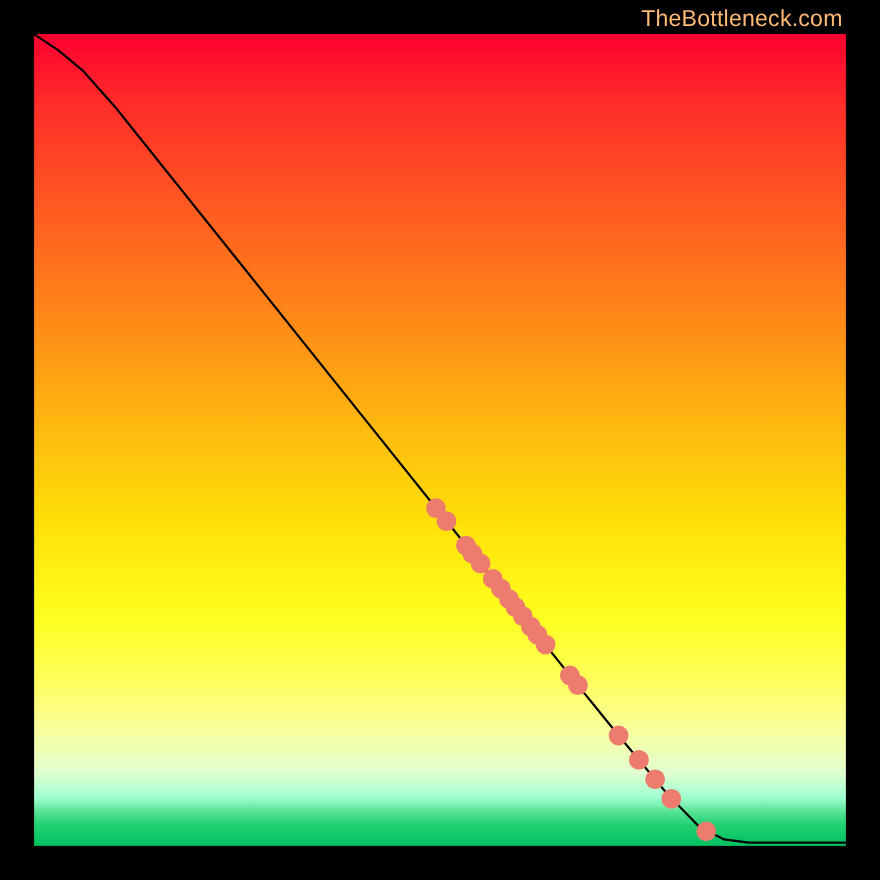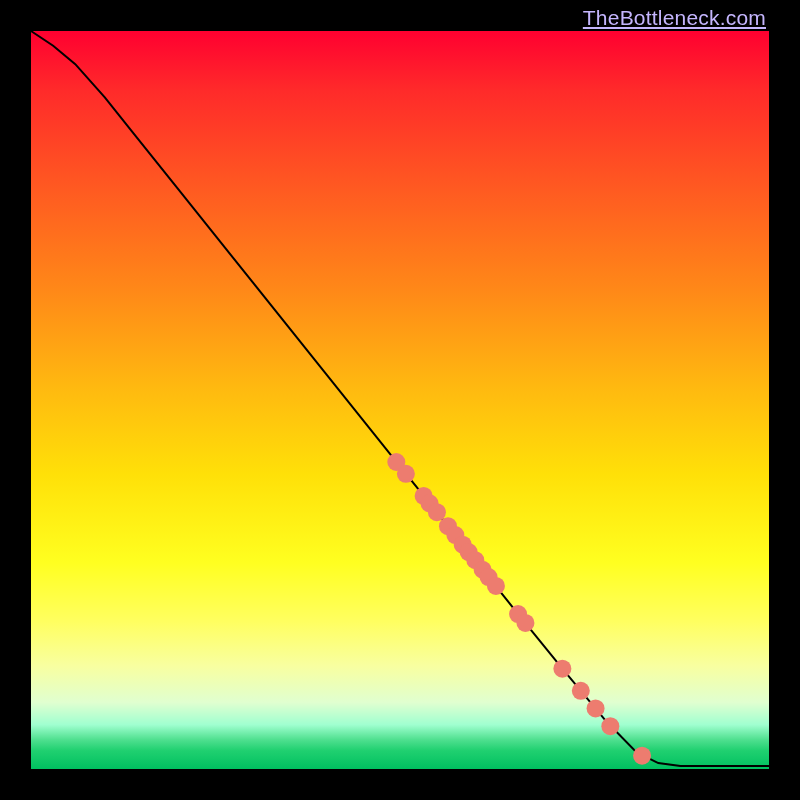--- a/index.html
+++ b/index.html
@@ -33,23 +33,22 @@
       #20d070 97.5%,
       #00c060 100%
     );
   }
   .watermark {
     position: absolute;
     top: 6px;
     right: 34px;
     font-size: 21px;
     font-weight: 500;
-    color: #c4b5fd;
+    color: #fdba74;
     letter-spacing: 0.2px;
-    text-decoration: underline;
   }
   svg.overlay {
     position: absolute;
     left: 31px;
     top: 31px;
     width: 738px;
     height: 738px;
     overflow: visible;
   }
 </style>

